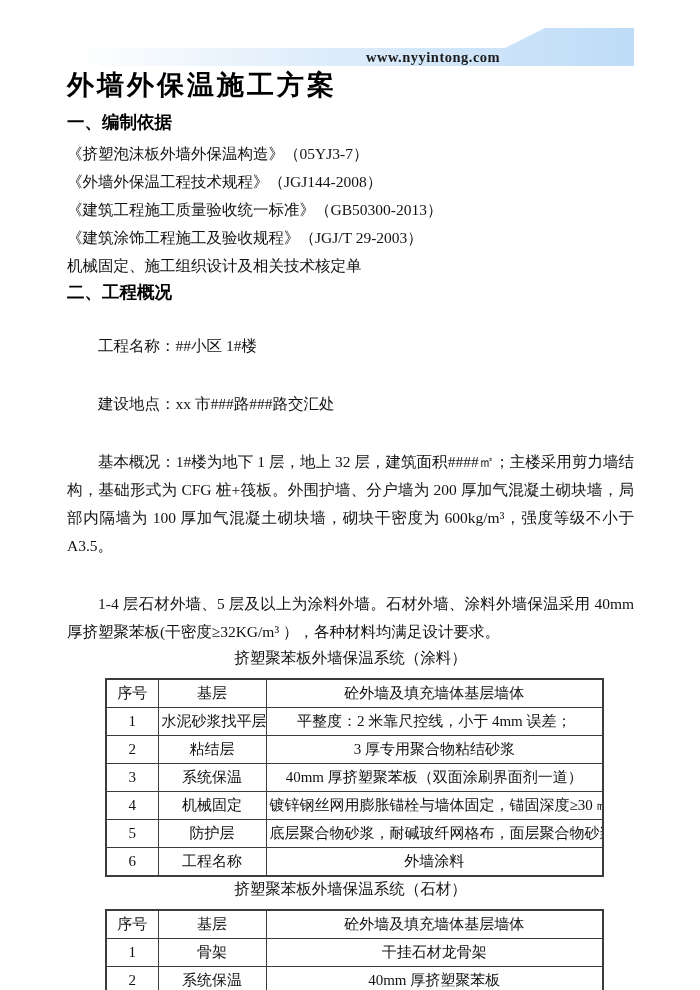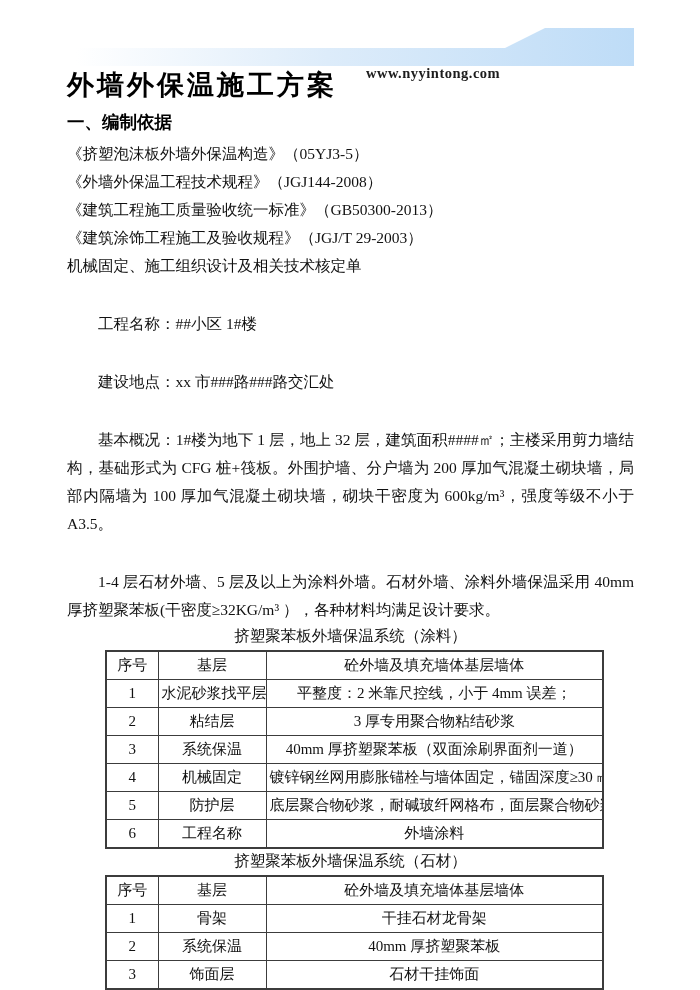--- a/index.html
+++ b/index.html
@@ -11,21 +11,20 @@
     overflow:hidden;
   }
   .page { position:relative; width:700px; height:990px; background:#ffffff; }
 
   
   .banner-svg { position:absolute; top:0; left:0; }
   .banner-url {
     position:absolute; top:49px; left:366px;
     font-size:14.5px; font-weight:bold; color:#1c1c1c;
     letter-spacing:0.5px;
-    margin-top:16px;
   }
 
   .content { position:relative; padding:70px 66px 0 67px; }
 
   .doc-title {
     margin:0; text-align:left;
     font-size:27px; line-height:30px; font-weight:bold;
     letter-spacing:3px; color:#000;
   }
   .sec-heading {
@@ -39,21 +38,21 @@
   .indent { text-indent:31px;margin-top:30px; }
   .just { text-align:justify; }
 
   .tbl-caption {
     text-align:center; font-size:15.5px; line-height:24px;
     color:#111;
   }
 
   table.doc-table {
     border-collapse:collapse; table-layout:fixed;
-    width:497px; margin:2px 0 0 38px;
+    width:497px; margin:8px 0 0 38px;
     border:2px solid #3c3c3c;
   }
   table.doc-table th, table.doc-table td {
     border:1px solid #3c3c3c;
     height:27px; padding:0 3px;
     text-align:center; vertical-align:middle;
     font-size:15px; font-weight:normal; color:#111;
     overflow:hidden; white-space:nowrap;
   }
   col.c1 { width:52px; } col.c2 { width:108px; } col.c3 { width:337px; }
@@ -75,26 +74,27 @@
   </svg>
 
   <div class="banner-url">www.nyyintong.com</div>
 
   <div class="content">
 
     <h1 class="doc-title">外墙外保温施工方案</h1>
 
     <h2 class="sec-heading">一、编制依据</h2>
 
-    <p class="ref-item">《挤塑泡沫板外墙外保温构造》（05YJ3-5）</p>
+    <p class="ref-item">《挤塑泡沫板外墙外保温构造》（05YJ3-7）</p>
     <p class="ref-item">《外墙外保温工程技术规程》（JGJ144-2008）</p>
     <p class="ref-item">《建筑工程施工质量验收统一标准》（GB50300-2013）</p>
     <p class="ref-item">《建筑涂饰工程施工及验收规程》（JGJ/T 29-2003）</p>
     <p class="ref-item">机械固定、施工组织设计及相关技术核定单</p>
 
+    <h2 class="sec-heading second">二、工程概况</h2>
 
     <p class="indent">工程名称：##小区 1#楼</p>
     <p class="indent">建设地点：xx 市###路###路交汇处</p>
     <p class="indent just">基本概况：1#楼为地下 1 层，地上 32 层，建筑面积####㎡；主楼采用剪力墙结构，基础形式为 CFG 桩+筏板。外围护墙、分户墙为 200 厚加气混凝土砌块墙，局部内隔墙为 100 厚加气混凝土砌块墙，砌块干密度为 600kg/m³，强度等级不小于 A3.5。</p>
     <p class="indent just">1-4 层石材外墙、5 层及以上为涂料外墙。石材外墙、涂料外墙保温采用 40mm 厚挤塑聚苯板(干密度≥32KG/m³ ），各种材料均满足设计要求。</p>
 
     <p class="tbl-caption">挤塑聚苯板外墙保温系统（涂料）</p>
 
     <table class="doc-table">
       <colgroup>

